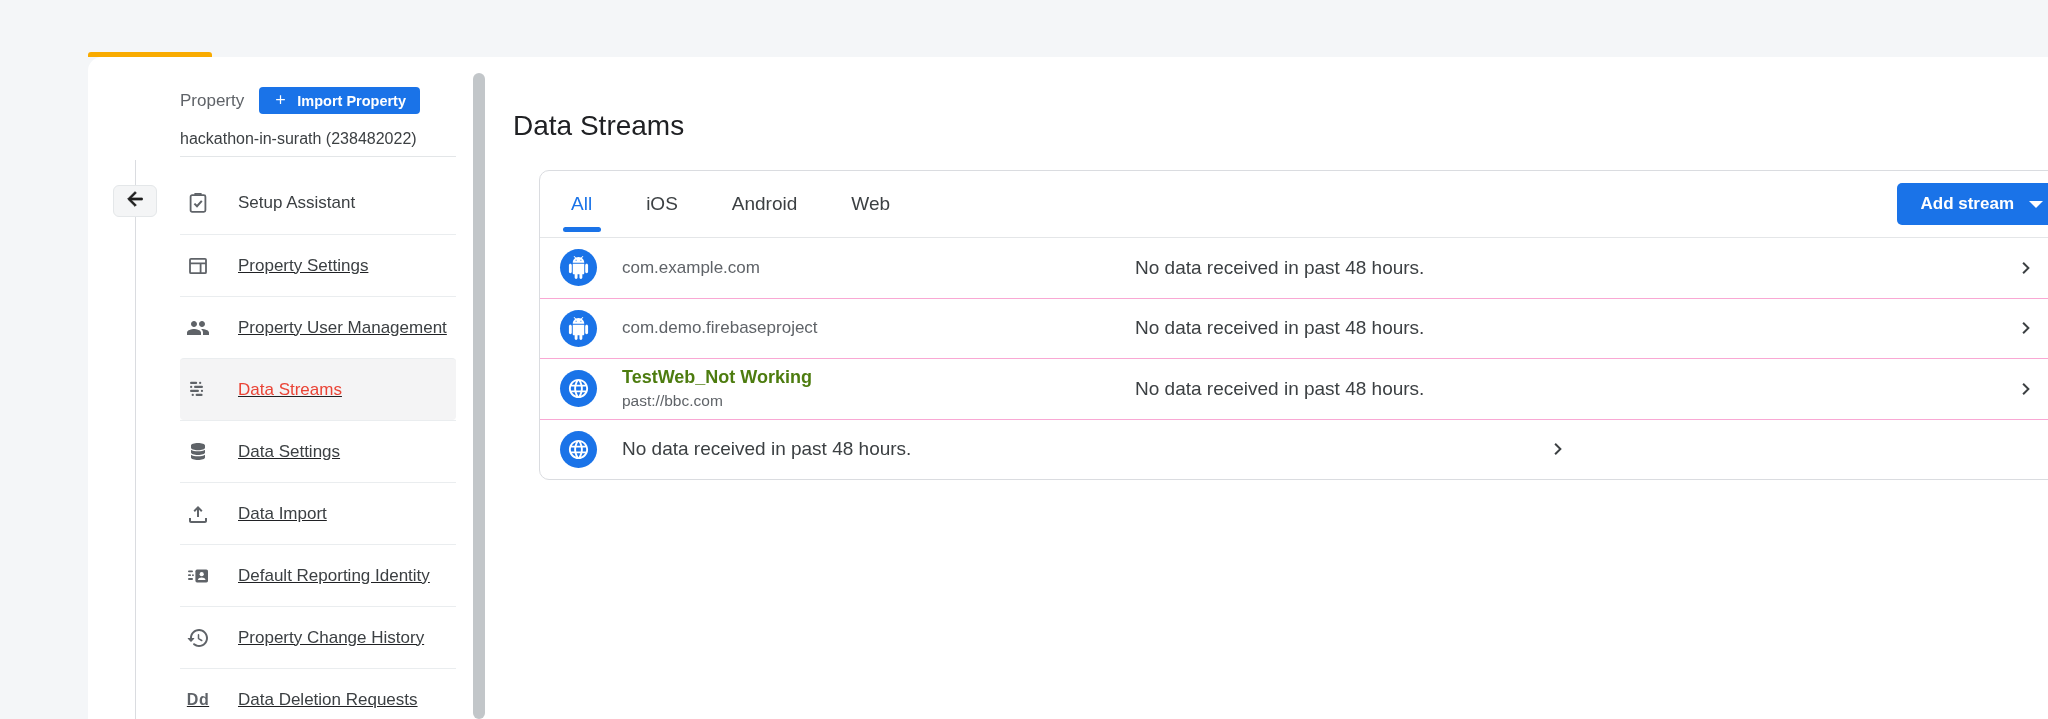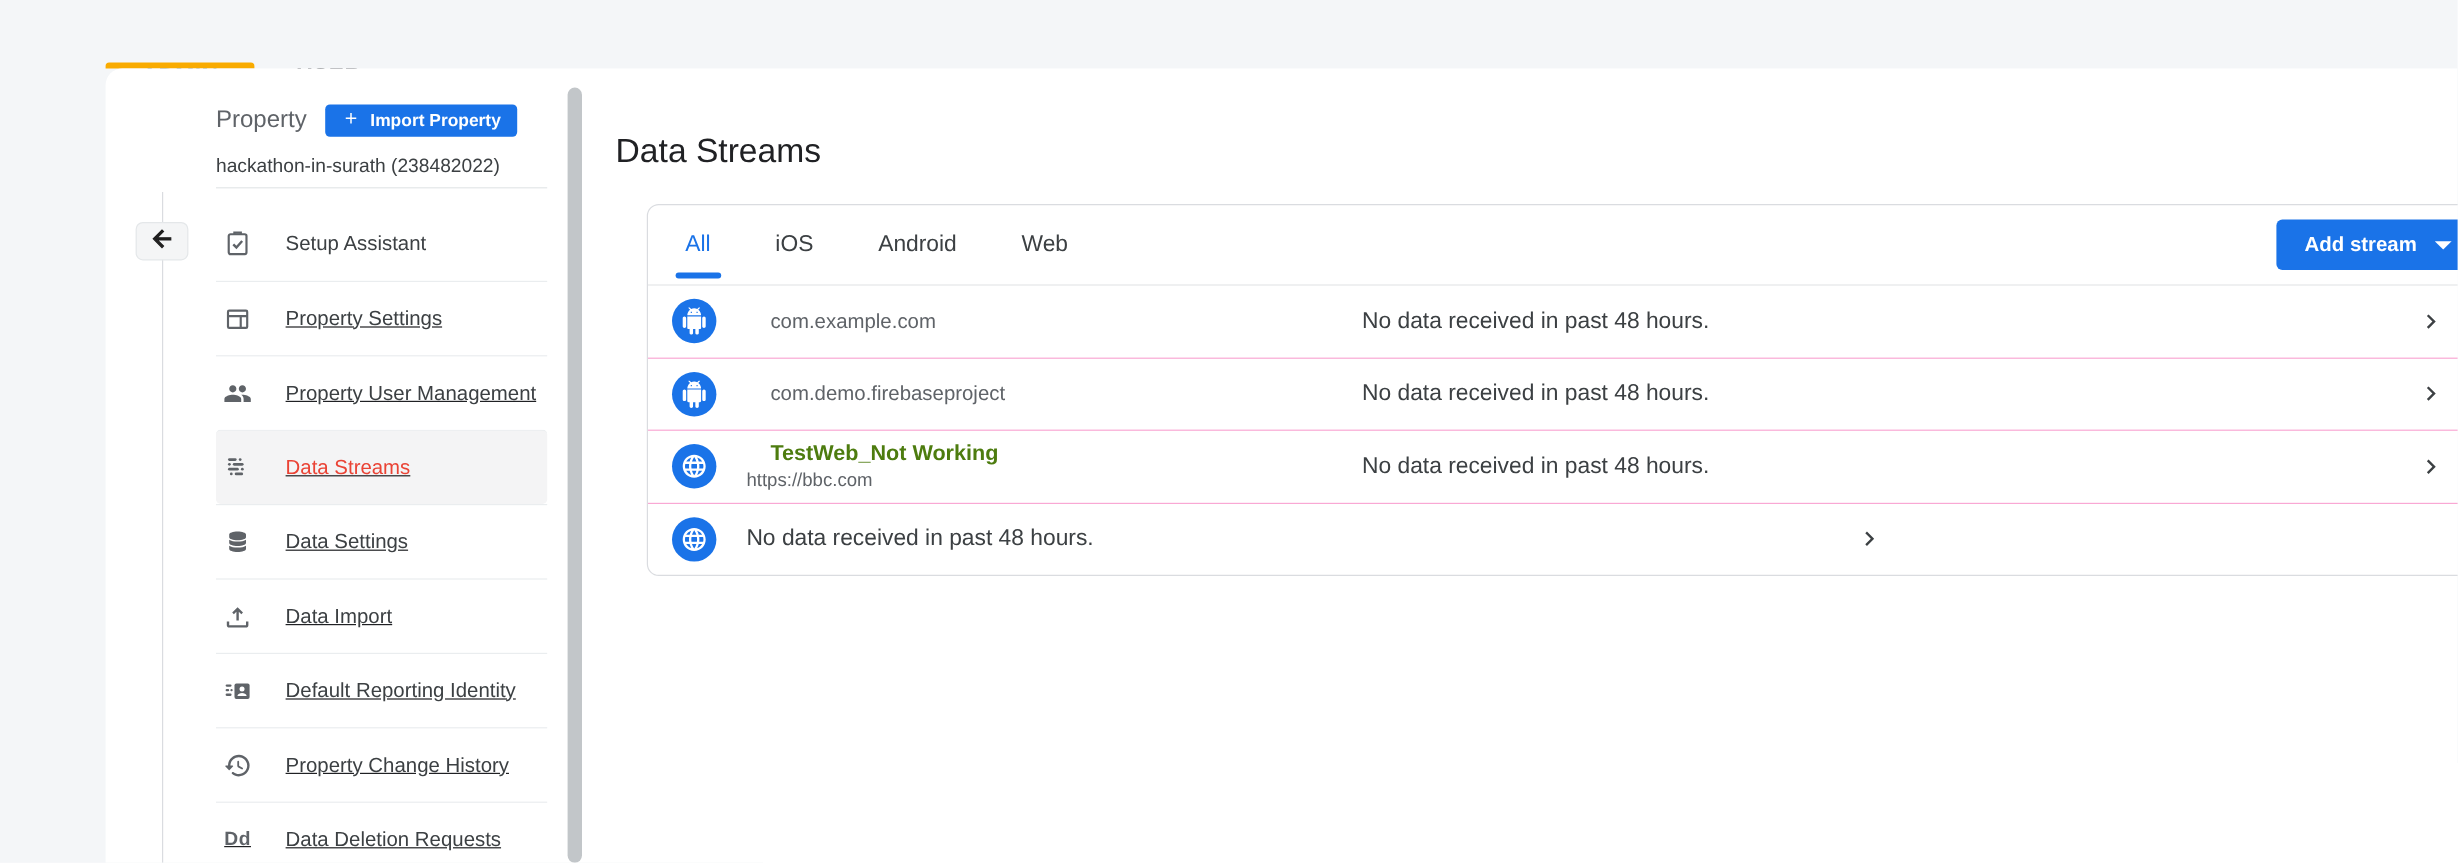--- a/index.html
+++ b/index.html
@@ -19,21 +19,21 @@
   #admin-underline { position:absolute; left:88px; top:52px; width:124px; height:5px;
     background:#f9ab00; border-radius:3px 3px 0 0; }
 
   
   #sheet { position:absolute; left:88px; top:57px; width:1960px; height:662px;
     background:#ffffff; border-radius:14px 0 0 0; }
 
   
   #property-row { position:absolute; left:180px; top:87px; height:27px;
     display:flex; align-items:center; gap:15px; z-index:3; }
-  #property-label { font-size:20px; color:#5f6368; }
+  #property-label { font-size:17px; color:#5f6368; }
   #create-property-btn { height:27px; display:flex; align-items:center; gap:9px;
     background:#1a73e8; color:#fff; border:none; border-radius:4px;
     padding:0 14px; font-size:14.5px; font-weight:bold; cursor:pointer;
     font-family:"Liberation Sans", sans-serif; }
   #property-name { position:absolute; left:180px; top:130px; font-size:16px; color:#3c4043; z-index:3; }
   #sidebar-top-divider { position:absolute; left:180px; top:156px; width:276px; height:1px; background:#e3e6e8; }
 
   #panel-divider-line { position:absolute; left:135px; top:160px; width:1px; height:559px; background:#dadce0; z-index:1; }
 
   #back-btn { position:absolute; left:113px; top:185px; width:44px; height:32px;
@@ -77,21 +77,21 @@
   .caret-down { width:0; height:0; border-left:7px solid transparent;
     border-right:7px solid transparent; border-top:7px solid #ffffff; }
 
   #stream-rows { flex:1; display:flex; flex-direction:column; }
   .stream-row { flex:1; display:grid; grid-template-columns:82px 513px 1fr 90px;
     align-items:center; cursor:pointer; }
   .stream-row + .stream-row { border-top:1px solid #f9a8d4; }
   .platform-icon { width:37px; height:37px; margin-left:20px; border-radius:50%;
     background:#1a73e8; display:flex; align-items:center; justify-content:center; }
   .platform-icon svg { width:23px; height:23px; }
-  .stream-name { font-size:17px; color:#5f6368;margin-left:20px; }
+  .stream-name { font-size:17px; color:#5f6368; }
   .stream-name.bold { font-size:18px; color:#4d7c0f; font-weight:bold; }
   .stream-url { font-size:15.5px; color:#5f6368; margin-top:4px; }
   .stream-status { font-size:19px; color:#3c4043; }
   .row-chevron { justify-self:center; width:24px; height:24px; display:flex;
     align-items:center; justify-content:center; }
 </style>
 </head>
 <body>
 
 <div class="top-tab" id="tab-admin">ADMIN</div>
@@ -270,21 +270,21 @@
         </span>
   </div>
       <div class="stream-row">
     <span class="platform-icon">
           <svg viewBox="0 0 24 24" fill="#fff">
             <path d="M11.99 2C6.47 2 2 6.48 2 12s4.47 10 9.99 10C17.52 22 22 17.52 22 12S17.52 2 11.99 2zm6.93 6h-2.95c-.32-1.25-.78-2.45-1.38-3.56 1.84.63 3.37 1.91 4.33 3.56zM12 4.04c.83 1.2 1.48 2.53 1.91 3.96h-3.82c.43-1.43 1.08-2.76 1.91-3.96zM4.26 14C4.1 13.36 4 12.69 4 12s.1-1.36.26-2h3.38c-.08.66-.14 1.32-.14 2 0 .68.06 1.34.14 2H4.26zm.82 2h2.95c.32 1.25.78 2.45 1.38 3.56-1.84-.63-3.37-1.9-4.33-3.56zm2.95-8H5.08c.96-1.66 2.49-2.93 4.33-3.56C8.81 5.55 8.35 6.75 8.03 8zM12 19.96c-.83-1.2-1.48-2.53-1.91-3.96h3.82c-.43 1.43-1.08 2.76-1.91 3.96zM14.34 14H9.66c-.09-.66-.16-1.32-.16-2 0-.68.07-1.35.16-2h4.68c.09.65.16 1.32.16 2 0 .68-.07 1.34-.16 2zm.25 5.56c.6-1.11 1.06-2.31 1.38-3.56h2.95c-.96 1.65-2.49 2.93-4.33 3.56zM16.36 14c.08-.66.14-1.32.14-2 0-.68-.06-1.34-.14-2h3.38c.16.64.26 1.31.26 2s-.1 1.36-.26 2h-3.38z"></path>
           </svg>
         </span>
     <div class="name-block">
       <div class="stream-name bold">TestWeb_Not Working</div>
-      <div class="stream-url">https://bbc.com</div>
+      <div class="stream-url">past://bbc.com</div>
     </div>
     <div class="stream-status">No data received in past 48 hours.</div>
     <span class="row-chevron">
           <svg viewBox="0 0 24 24" width="24" height="24" fill="#3c4043">
             <path d="M9.8 6 8.4 7.4l4.6 4.6-4.6 4.6L9.8 18l6-6z"></path>
           </svg>
         </span>
   </div>
       <div class="stream-row">
     <span class="platform-icon">

